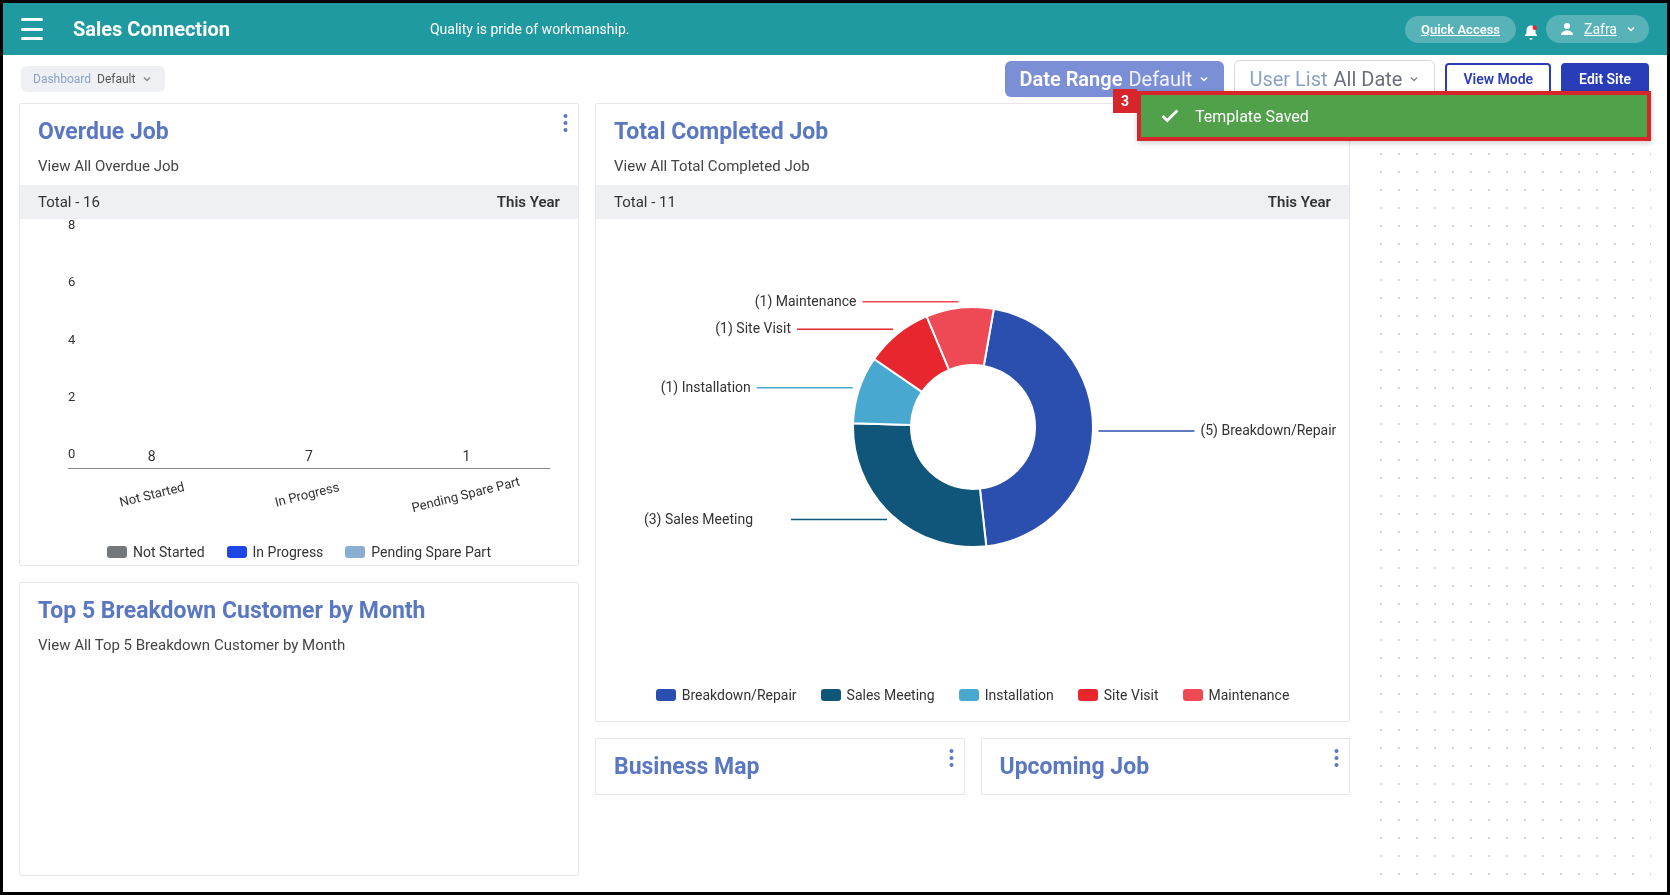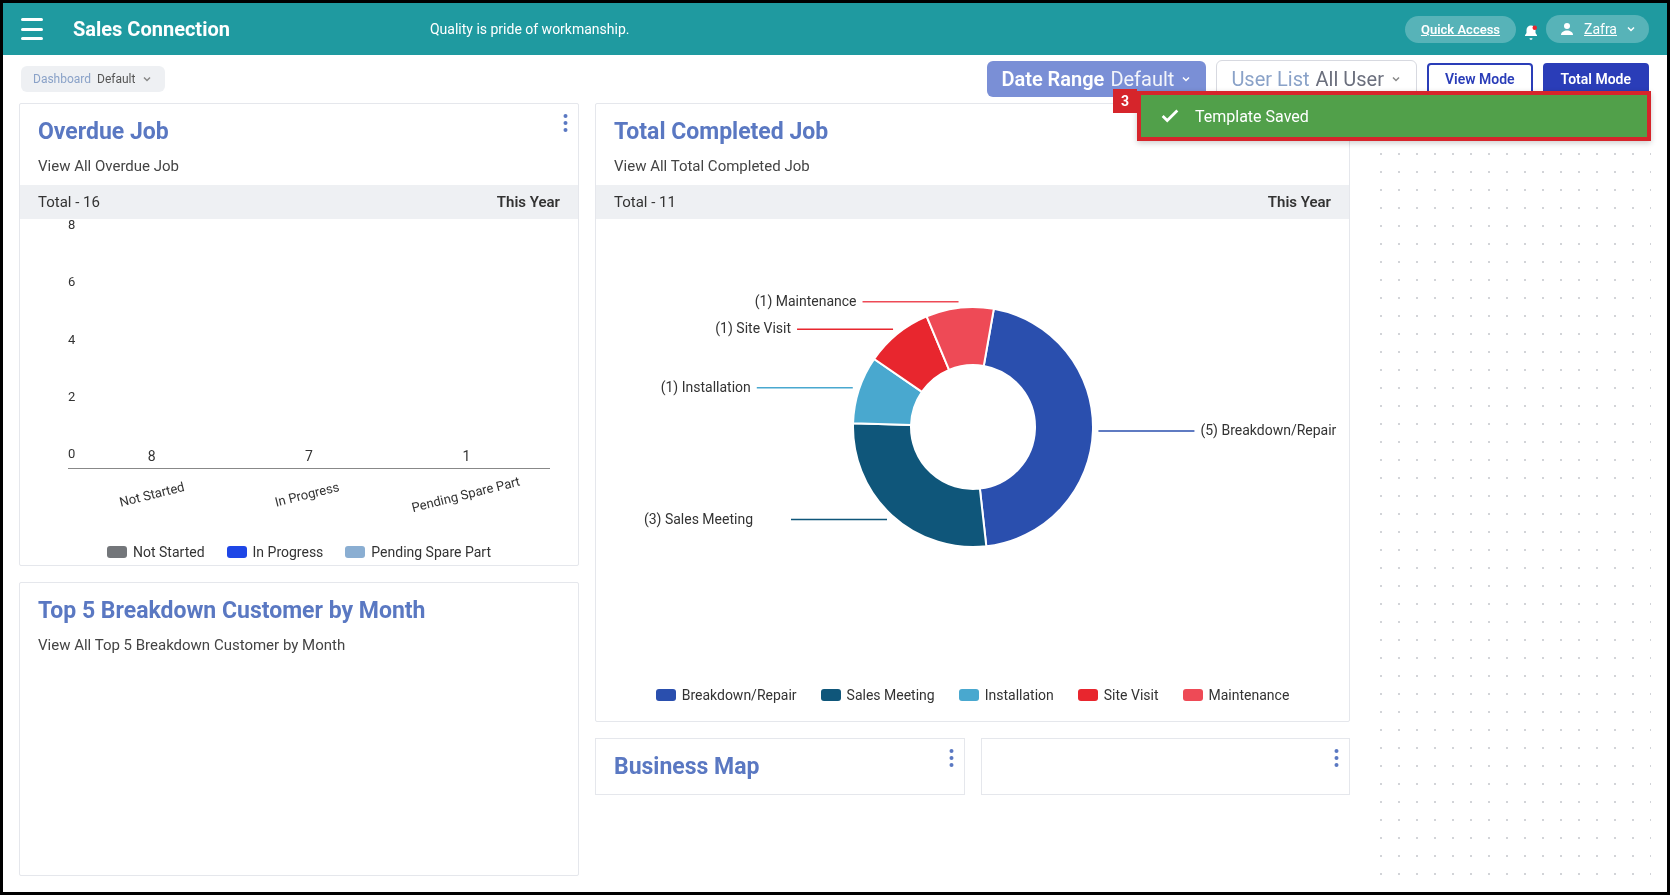--- a/index.html
+++ b/index.html
@@ -200,27 +200,27 @@
   <div class="toolbar-right">
     <div class="pill-btn pill-primary">
       <span style="font-weight:600;">Date Range</span>
       <span style="opacity:.9;">Default</span>
       <svg class="chev-svg" viewBox="0 0 24 24" fill="none" stroke="#fff" stroke-width="3">
           <path d="M6 9l6 6 6-6"></path>
         </svg>
     </div>
     <div class="pill-btn pill-light">
       <span style="color:#8aa2c8;">User List</span>
-      <span>All User</span>
+      <span>All Date</span>
       <svg class="chev-svg" viewBox="0 0 24 24" fill="none" stroke="#888" stroke-width="3">
           <path d="M6 9l6 6 6-6"></path>
         </svg>
     </div>
     <div class="btn-view">View Mode</div>
-    <div class="btn-edit">Total Mode</div>
+    <div class="btn-edit">Edit Site</div>
   </div>
 </div>
 
 <div class="content">
 
   <div class="col-left">
 
     <div class="card">
       <div class="card-menu">
         <svg viewBox="0 0 4 18" fill="#5a78c2">
@@ -359,20 +359,21 @@
         <div class="card-title">Business Map</div>
       </div>
       <div class="card-small">
         <div class="card-menu">
           <svg viewBox="0 0 4 18" fill="#5a78c2">
               <circle cx="2" cy="2" r="2"></circle>
               <circle cx="2" cy="9" r="2"></circle>
               <circle cx="2" cy="16" r="2"></circle>
             </svg>
         </div>
+        <div class="card-title">Upcoming Job</div>
       </div>
     </div>
   </div>
 
   <div class="col-dots"></div>
 </div>
 
 <div class="toast">
   <div class="toast-num">3</div>
   <svg class="toast-check" viewBox="0 0 24 24" fill="none" stroke="#fff" stroke-width="3">

